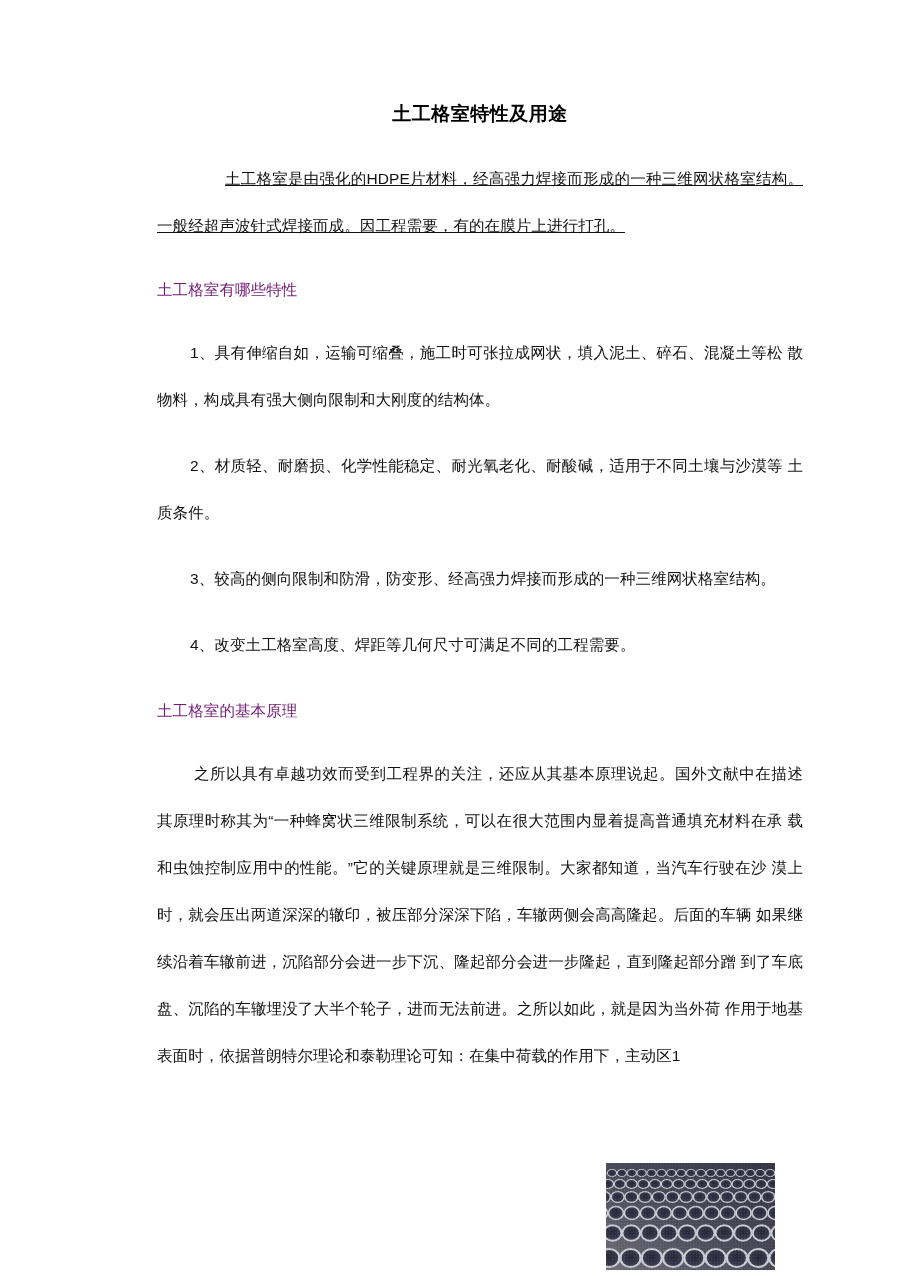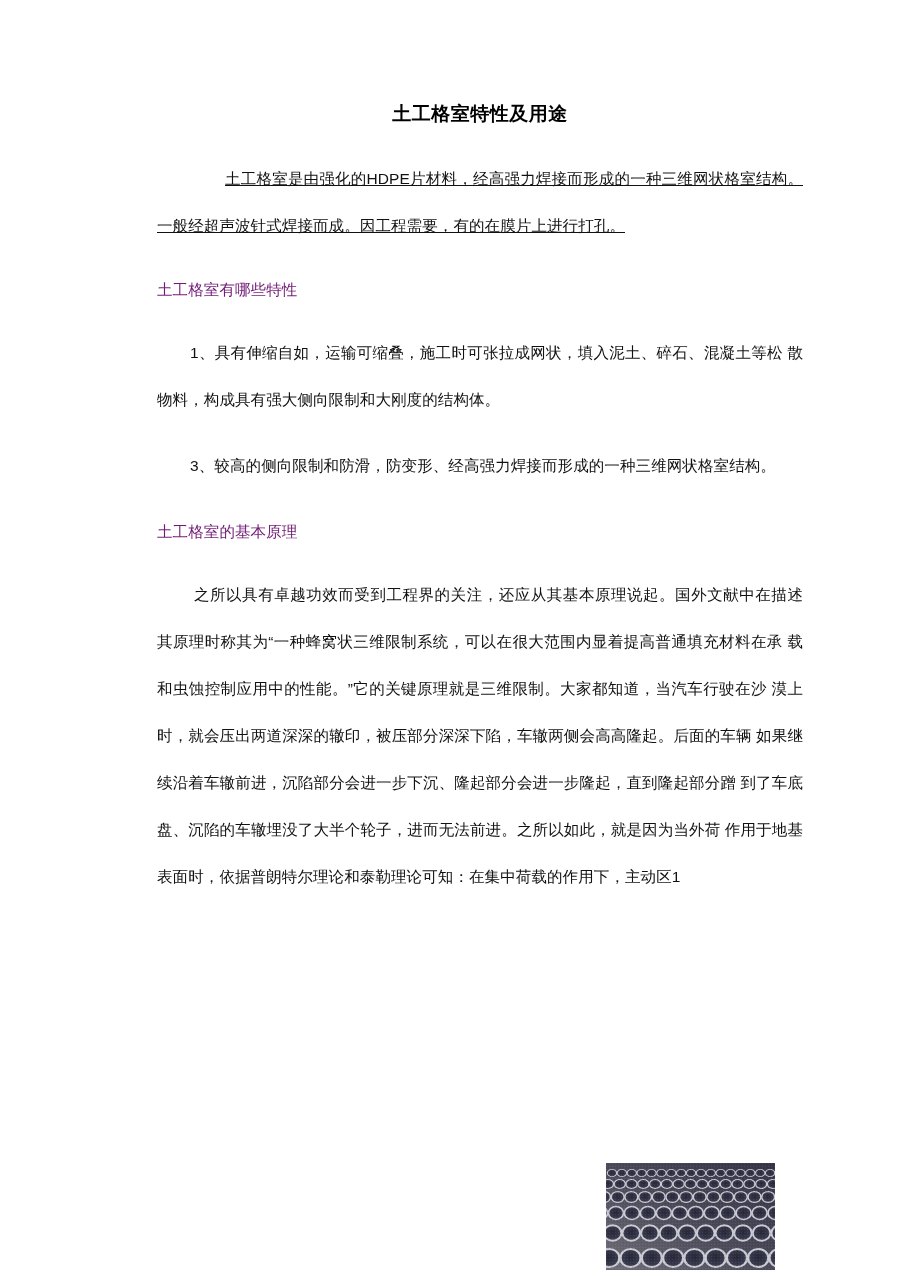--- a/index.html
+++ b/index.html
@@ -123,21 +123,27 @@
 
     <p class="body-para para-first">土工格室是由强化的HDPE片材料，经高强力焊接而形成的一种三维网状格室结构。一般经超声波针式焊接而成。因工程需要，有的在膜片上进行打孔。</p>
 
     <h2 class="section-heading heading-1">土工格室有哪些特性</h2>
 
     <ul class="list">
       <li class="list-item">
         <span class="list-num">1、</span><span>具有伸缩自如，运输可缩叠，施工时可张拉成网状，填入泥土、碎石、混凝土等松 散物料，构成具有强大侧向限制和大刚度的结构体。</span>
       </li>
       <li class="list-item">
+        <span class="list-num">2、</span><span>材质轻、耐磨损、化学性能稳定、耐光氧老化、耐酸碱，适用于不同土壤与沙漠等 土质条件。</span>
+      </li>
+      <li class="list-item">
         <span class="list-num">3、</span><span>较高的侧向限制和防滑，防变形、经高强力焊接而形成的一种三维网状格室结构。</span>
+      </li>
+      <li class="list-item">
+        <span class="list-num">4、</span><span>改变土工格室高度、焊距等几何尺寸可满足不同的工程需要。</span>
       </li>
     </ul>
 
     <h2 class="section-heading heading-2">土工格室的基本原理</h2>
 
     <p class="body-para para-principle">之所以具有卓越功效而受到工程界的关注，还应从其基本原理说起。国外文献中在描述 其原理时称其为“一种蜂窝状三维限制系统，可以在很大范围内显着提高普通填充材料在承 载和虫蚀控制应用中的性能。”它的关键原理就是三维限制。大家都知道，当汽车行驶在沙 漠上时，就会压出两道深深的辙印，被压部分深深下陷，车辙两侧会高高隆起。后面的车辆 如果继续沿着车辙前进，沉陷部分会进一步下沉、隆起部分会进一步隆起，直到隆起部分蹭 到了车底盘、沉陷的车辙埋没了大半个轮子，进而无法前进。之所以如此，就是因为当外荷 作用于地基表面时，依据普朗特尔理论和泰勒理论可知：在集中荷载的作用下，主动区1</p>
 
   </div>
 
   <div class="figure">

